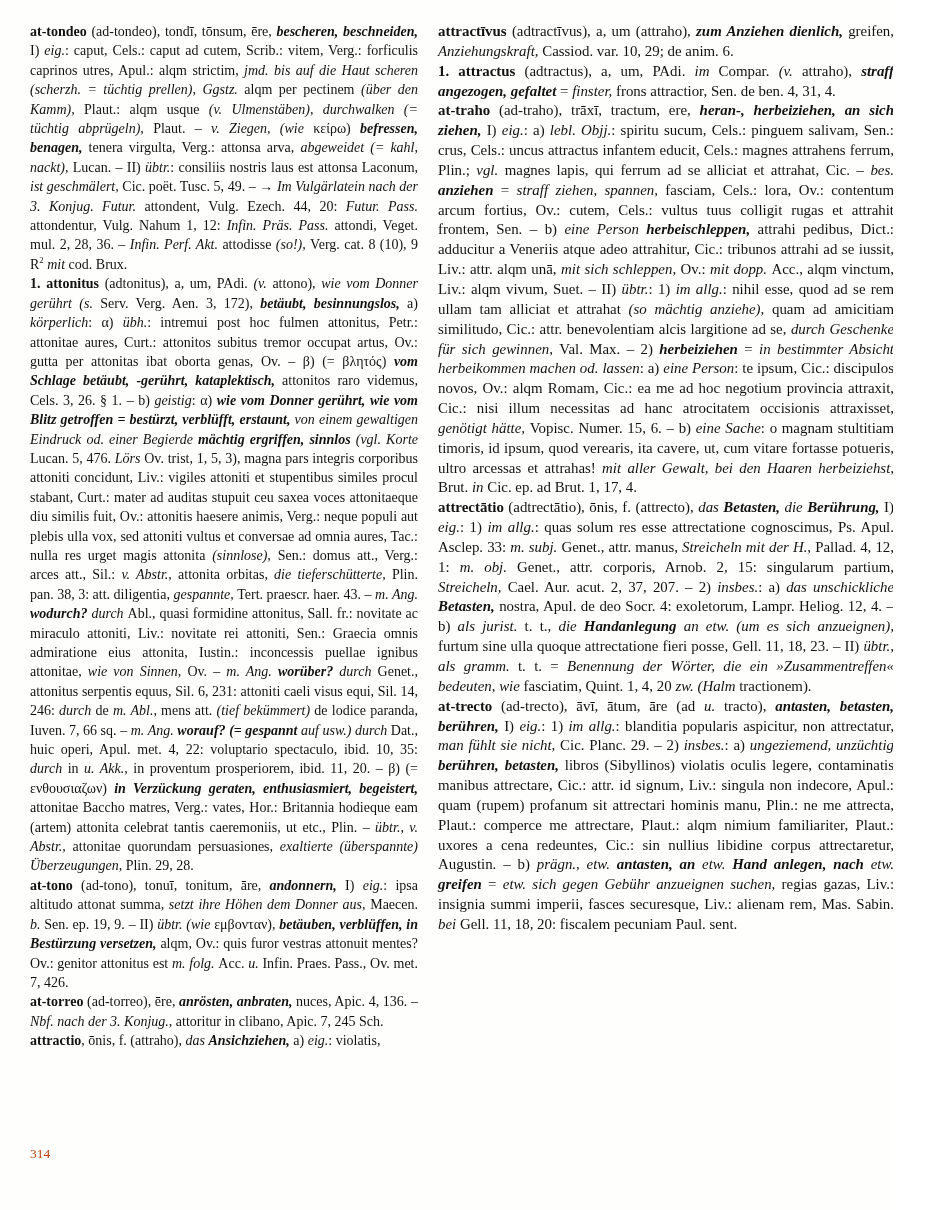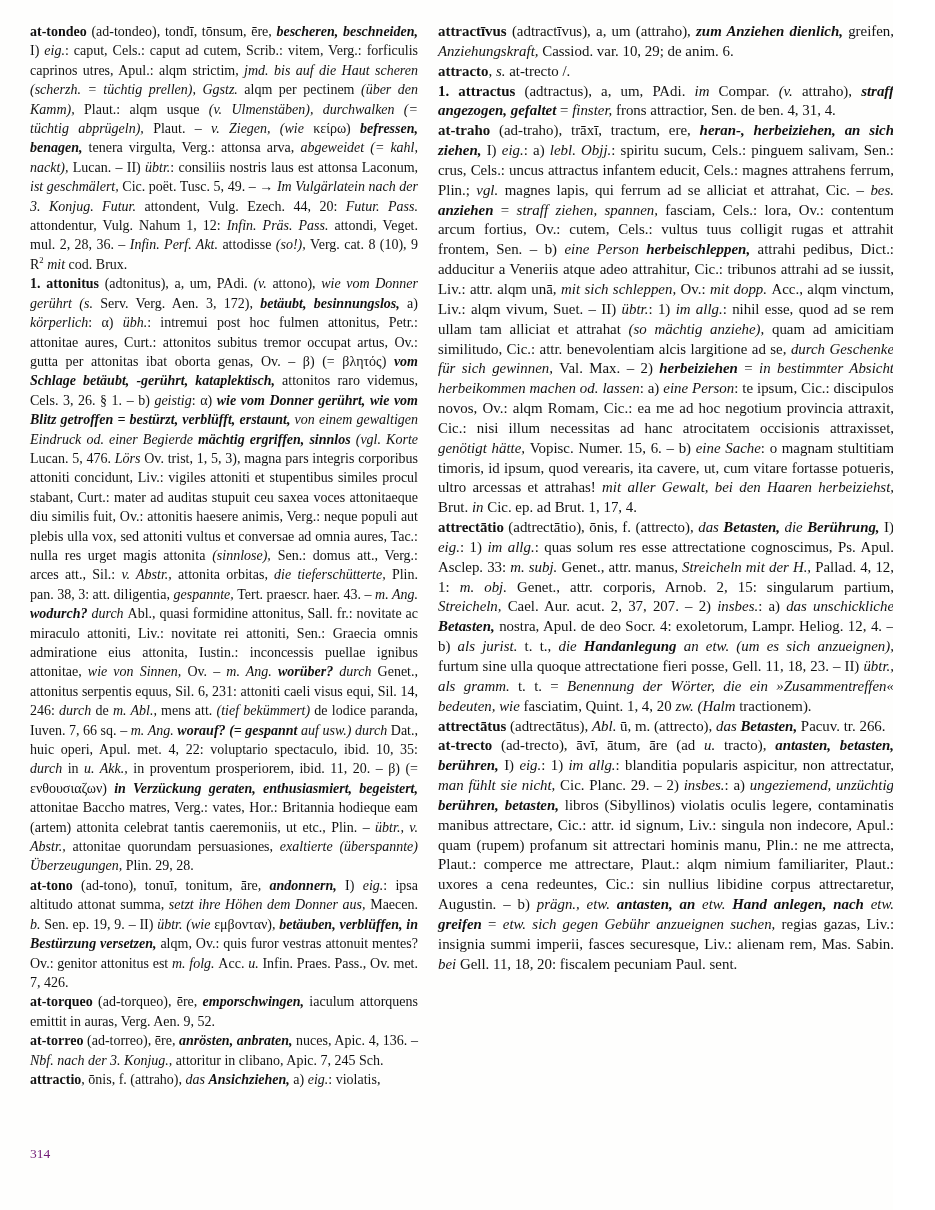--- a/index.html
+++ b/index.html
@@ -14,42 +14,39 @@
   .col-left  { width:388px; font-size:14px;   line-height:19.4px; margin-right:20px; }
   .col-right { width:456px; font-size:14.9px; line-height:19.85px; }
   p.entry { margin:0; padding:0; text-indent:0; }
   .s-n  { font-style:normal; font-weight:normal; }
   .s-i  { font-style:italic; }
   .s-b  { font-weight:bold; }
   .s-bi { font-weight:bold; font-style:italic; }
   .s-sup{ vertical-align:super; font-size:62%; line-height:0; }
   .footer {
     position:absolute; left:30px; top:1146px;
-    font-size:13.5px; color:#701a75;
+    font-size:13.5px; color:#c2410c;
   }
 </style>
 </head>
 <body>
 
 <div class="page">
   <div class="columns">
     <div class="col col-left">
         <p class="entry"><span class="s-b">at-tondeo </span><span class="s-n">(ad-tondeo), tondī, tōnsum, ēre, </span><span class="s-bi">bescheren, beschneiden, </span><span class="s-n">I) </span><span class="s-i">eig.</span><span class="s-n">: caput, Cels.: caput ad cutem, Scrib.: vitem, Verg.: forficulis caprinos utres, Apul.: alqm strictim, </span><span class="s-i">jmd. bis auf die Haut scheren (scherzh. = tüchtig prellen), Ggstz. </span><span class="s-n">alqm per pectinem </span><span class="s-i">(über den Kamm), </span><span class="s-n">Plaut.: alqm usque </span><span class="s-i">(v. Ulmenstäben), durchwalken (= tüchtig abprügeln), </span><span class="s-n">Plaut. – </span><span class="s-i">v. Ziegen, (wie </span><span class="s-n">κείρω) </span><span class="s-bi">befressen, benagen, </span><span class="s-n">tenera virgulta, Verg.: attonsa arva, </span><span class="s-i">abgeweidet (= kahl, nackt), </span><span class="s-n">Lucan. – II) </span><span class="s-i">übtr.</span><span class="s-n">: consiliis nostris laus est attonsa Laconum, </span><span class="s-i">ist geschmälert, </span><span class="s-n">Cic. poët. Tusc. 5, 49. – → </span><span class="s-i">Im Vulgärlatein nach der 3. Konjug. Futur. </span><span class="s-n">attondent, Vulg. Ezech. 44, 20: </span><span class="s-i">Futur. Pass. </span><span class="s-n">attondentur, Vulg. Nahum 1, 12: </span><span class="s-i">Infin. Präs. Pass. </span><span class="s-n">attondi, Veget. mul. 2, 28, 36. – </span><span class="s-i">Infin. Perf. Akt. </span><span class="s-n">attodisse </span><span class="s-i">(so!), </span><span class="s-n">Verg. cat. 8 (10), 9 R</span><span class="s-sup">2</span><span class="s-i"> mit </span><span class="s-n">cod. Brux.</span></p>
         <p class="entry"><span class="s-b">1. attonitus </span><span class="s-n">(adtonitus), a, um, PAdi. </span><span class="s-i">(v. </span><span class="s-n">attono), </span><span class="s-i">wie vom Donner gerührt (s. </span><span class="s-n">Serv. Verg. Aen. 3, 172), </span><span class="s-bi">betäubt, besinnungslos, </span><span class="s-n">a) </span><span class="s-i">körperlich</span><span class="s-n">: α) </span><span class="s-i">übh.</span><span class="s-n">: intremui post hoc fulmen attonitus, Petr.: attonitae aures, Curt.: attonitos subitus tremor occupat artus, Ov.: gutta per attonitas ibat oborta genas, Ov. – β) (= βλητός) </span><span class="s-bi">vom Schlage betäubt, -gerührt, kataplektisch, </span><span class="s-n">attonitos raro videmus, Cels. 3, 26. § 1. – b) </span><span class="s-i">geistig</span><span class="s-n">: α) </span><span class="s-bi">wie vom Donner gerührt, wie vom Blitz getroffen = bestürzt, verblüfft, erstaunt, </span><span class="s-i">von einem gewaltigen Eindruck od. einer Begierde </span><span class="s-bi">mächtig ergriffen, sinnlos </span><span class="s-i">(vgl. Korte </span><span class="s-n">Lucan. 5, 476. </span><span class="s-i">Lörs </span><span class="s-n">Ov. trist, 1, 5, 3), magna pars integris corporibus attoniti concidunt, Liv.: vigiles attoniti et stupentibus similes procul stabant, Curt.: mater ad auditas stupuit ceu saxea voces attonitaeque diu similis fuit, Ov.: attonitis haesere animis, Verg.: neque populi aut plebis ulla vox, sed attoniti vultus et conversae ad omnia aures, Tac.: nulla res urget magis attonita </span><span class="s-i">(sinnlose), </span><span class="s-n">Sen.: domus att., Verg.: arces att., Sil.: </span><span class="s-i">v. Abstr., </span><span class="s-n">attonita orbitas, </span><span class="s-i">die tieferschütterte, </span><span class="s-n">Plin. pan. 38, 3: att. diligentia, </span><span class="s-i">gespannte, </span><span class="s-n">Tert. praescr. haer. 43. – </span><span class="s-i">m. Ang. </span><span class="s-bi">wodurch? </span><span class="s-i">durch </span><span class="s-n">Abl., quasi formidine attonitus, Sall. fr.: novitate ac miraculo attoniti, Liv.: novitate rei attoniti, Sen.: Graecia omnis admiratione eius attonita, Iustin.: inconcessis puellae ignibus attonitae, </span><span class="s-i">wie von Sinnen, </span><span class="s-n">Ov. – </span><span class="s-i">m. Ang. </span><span class="s-bi">worüber? </span><span class="s-i">durch </span><span class="s-n">Genet., attonitus serpentis equus, Sil. 6, 231: attoniti caeli visus equi, Sil. 14, 246: </span><span class="s-i">durch </span><span class="s-n">de </span><span class="s-i">m. Abl., </span><span class="s-n">mens att. </span><span class="s-i">(tief bekümmert) </span><span class="s-n">de lodice paranda, Iuven. 7, 66 sq. – </span><span class="s-i">m. Ang. </span><span class="s-bi">worauf? (= gespannt </span><span class="s-i">auf usw.) durch </span><span class="s-n">Dat., huic operi, Apul. met. 4, 22: voluptario spectaculo, ibid. 10, 35: </span><span class="s-i">durch </span><span class="s-n">in </span><span class="s-i">u. Akk., </span><span class="s-n">in proventum prosperiorem, ibid. 11, 20. – β) (= ενθουσιαζων) </span><span class="s-bi">in Verzückung geraten, enthusiasmiert, begeistert, </span><span class="s-n">attonitae Baccho matres, Verg.: vates, Hor.: Britannia hodieque eam (artem) attonita celebrat tantis caeremoniis, ut etc., Plin. – </span><span class="s-i">übtr., v. Abstr., </span><span class="s-n">attonitae quorundam persuasiones, </span><span class="s-i">exaltierte (überspannte) Überzeugungen, </span><span class="s-n">Plin. 29, 28.</span></p>
         <p class="entry"><span class="s-b">at-tono </span><span class="s-n">(ad-tono), tonuī, tonitum, āre, </span><span class="s-bi">andonnern, </span><span class="s-n">I) </span><span class="s-i">eig.</span><span class="s-n">: ipsa altitudo attonat summa, </span><span class="s-i">setzt ihre Höhen dem Donner aus, </span><span class="s-n">Maecen. </span><span class="s-i">b. </span><span class="s-n">Sen. ep. 19, 9. – II) </span><span class="s-i">übtr. (wie </span><span class="s-n">εμβονταν), </span><span class="s-bi">betäuben, verblüffen, in Bestürzung versetzen, </span><span class="s-n">alqm, Ov.: quis furor vestras attonuit mentes? Ov.: genitor attonitus est </span><span class="s-i">m. folg. </span><span class="s-n">Acc. </span><span class="s-i">u. </span><span class="s-n">Infin. Praes. Pass., Ov. met. 7, 426.</span></p>
-        <p class="entry"><span class="s-b">at-torqueo </span><span class="s-n">(ad-torqueo), ēre, </span><span class="s-bi">emporschwingen, </span><span class="s-n">iaculum attorquens emittit in auras, Verg. Aen. 9, 52.</span></p>
         <p class="entry"><span class="s-b">at-torreo </span><span class="s-n">(ad-torreo), ēre, </span><span class="s-bi">anrösten, anbraten, </span><span class="s-n">nuces, Apic. 4, 136. – </span><span class="s-i">Nbf. nach der 3. Konjug., </span><span class="s-n">attoritur in clibano, Apic. 7, 245 Sch.</span></p>
         <p class="entry"><span class="s-b">attractio</span><span class="s-n">, ōnis, f. (attraho), </span><span class="s-i">das </span><span class="s-bi">Ansichziehen, </span><span class="s-n">a) </span><span class="s-i">eig.</span><span class="s-n">: violatis,</span></p>
       </div>
     <div class="col col-right">
         <p class="entry"><span class="s-b">attractīvus </span><span class="s-n">(adtractīvus), a, um (attraho), </span><span class="s-bi">zum Anziehen dienlich, </span><span class="s-n">greifen, </span><span class="s-i">Anziehungskraft, </span><span class="s-n">Cassiod. var. 10, 29; de anim. 6.</span></p>
-        <p class="entry"><span class="s-b">attracto</span><span class="s-n">, </span><span class="s-i">s. </span><span class="s-n">at-trecto /.</span></p>
         <p class="entry"><span class="s-b">1. attractus </span><span class="s-n">(adtractus), a, um, PAdi. </span><span class="s-i">im </span><span class="s-n">Compar. </span><span class="s-i">(v. </span><span class="s-n">attraho), </span><span class="s-bi">straff angezogen, gefaltet </span><span class="s-n">= </span><span class="s-i">finster, </span><span class="s-n">frons attractior, Sen. de ben. 4, 31, 4.</span></p>
         <p class="entry"><span class="s-b">at-traho </span><span class="s-n">(ad-traho), trāxī, tractum, ere, </span><span class="s-bi">heran-, herbeiziehen, an sich ziehen, </span><span class="s-n">I) </span><span class="s-i">eig.</span><span class="s-n">: a) </span><span class="s-i">lebl. Objj.</span><span class="s-n">: spiritu sucum, Cels.: pinguem salivam, Sen.: crus, Cels.: uncus attractus infantem educit, Cels.: magnes attrahens ferrum, Plin.; </span><span class="s-i">vgl. </span><span class="s-n">magnes lapis, qui ferrum ad se alliciat et attrahat, Cic. – </span><span class="s-i">bes. </span><span class="s-bi">anziehen </span><span class="s-n">= </span><span class="s-i">straff ziehen, spannen, </span><span class="s-n">fasciam, Cels.: lora, Ov.: contentum arcum fortius, Ov.: cutem, Cels.: vultus tuus colligit rugas et attrahit frontem, Sen. – b) </span><span class="s-i">eine Person </span><span class="s-bi">herbeischleppen, </span><span class="s-n">attrahi pedibus, Dict.: adducitur a Veneriis atque adeo attrahitur, Cic.: tribunos attrahi ad se iussit, Liv.: attr. alqm unā, </span><span class="s-i">mit sich schleppen, </span><span class="s-n">Ov.: </span><span class="s-i">mit dopp. </span><span class="s-n">Acc., alqm vinctum, Liv.: alqm vivum, Suet. – II) </span><span class="s-i">übtr.</span><span class="s-n">: 1) </span><span class="s-i">im allg.</span><span class="s-n">: nihil esse, quod ad se rem ullam tam alliciat et attrahat </span><span class="s-i">(so mächtig anziehe), </span><span class="s-n">quam ad amicitiam similitudo, Cic.: attr. benevolentiam alcis largitione ad se, </span><span class="s-i">durch Geschenke für sich gewinnen, </span><span class="s-n">Val. Max. – 2) </span><span class="s-bi">herbeiziehen </span><span class="s-n">= </span><span class="s-i">in bestimmter Absicht herbeikommen machen od. lassen</span><span class="s-n">: a) </span><span class="s-i">eine Person</span><span class="s-n">: te ipsum, Cic.: discipulos novos, Ov.: alqm Romam, Cic.: ea me ad hoc negotium provincia attraxit, Cic.: nisi illum necessitas ad hanc atrocitatem occisionis attraxisset, </span><span class="s-i">genötigt hätte, </span><span class="s-n">Vopisc. Numer. 15, 6. – b) </span><span class="s-i">eine Sache</span><span class="s-n">: o magnam stultitiam timoris, id ipsum, quod verearis, ita cavere, ut, cum vitare fortasse potueris, ultro arcessas et attrahas! </span><span class="s-i">mit aller Gewalt, bei den Haaren herbeiziehst, </span><span class="s-n">Brut. </span><span class="s-i">in </span><span class="s-n">Cic. ep. ad Brut. 1, 17, 4.</span></p>
         <p class="entry"><span class="s-b">attrectātio </span><span class="s-n">(adtrectātio), ōnis, f. (attrecto), </span><span class="s-i">das </span><span class="s-bi">Betasten, </span><span class="s-i">die </span><span class="s-bi">Berührung, </span><span class="s-n">I) </span><span class="s-i">eig.</span><span class="s-n">: 1) </span><span class="s-i">im allg.</span><span class="s-n">: quas solum res esse attrectatione cognoscimus, Ps. Apul. Asclep. 33: </span><span class="s-i">m. subj. </span><span class="s-n">Genet., attr. manus, </span><span class="s-i">Streicheln mit der H., </span><span class="s-n">Pallad. 4, 12, 1: </span><span class="s-i">m. obj. </span><span class="s-n">Genet., attr. corporis, Arnob. 2, 15: singularum partium, </span><span class="s-i">Streicheln, </span><span class="s-n">Cael. Aur. acut. 2, 37, 207. – 2) </span><span class="s-i">insbes.</span><span class="s-n">: a) </span><span class="s-i">das unschickliche </span><span class="s-bi">Betasten, </span><span class="s-n">nostra, Apul. de deo Socr. 4: exoletorum, Lampr. Heliog. 12, 4. – b) </span><span class="s-i">als jurist. </span><span class="s-n">t. t., </span><span class="s-i">die </span><span class="s-bi">Handanlegung </span><span class="s-i">an etw. (um es sich anzueignen), </span><span class="s-n">furtum sine ulla quoque attrectatione fieri posse, Gell. 11, 18, 23. – II) </span><span class="s-i">übtr., als gramm. </span><span class="s-n">t. t. = </span><span class="s-i">Benennung der Wörter, die ein »Zusammentreffen« bedeuten, wie </span><span class="s-n">fasciatim, Quint. 1, 4, 20 </span><span class="s-i">zw. (Halm </span><span class="s-n">tractionem).</span></p>
-        <p class="entry"><span class="s-b">attrectātus </span><span class="s-n">(adtrectātus), </span><span class="s-i">Abl. </span><span class="s-n">ū, m. (attrecto), </span><span class="s-i">das </span><span class="s-bi">Betasten, </span><span class="s-n">Pacuv. tr. 266.</span></p>
         <p class="entry"><span class="s-b">at-trecto </span><span class="s-n">(ad-trecto), āvī, ātum, āre (ad </span><span class="s-i">u. </span><span class="s-n">tracto), </span><span class="s-bi">antasten, betasten, berühren, </span><span class="s-n">I) </span><span class="s-i">eig.</span><span class="s-n">: 1) </span><span class="s-i">im allg.</span><span class="s-n">: blanditia popularis aspicitur, non attrectatur, </span><span class="s-i">man fühlt sie nicht, </span><span class="s-n">Cic. Planc. 29. – 2) </span><span class="s-i">insbes.</span><span class="s-n">: a) </span><span class="s-i">ungeziemend, unzüchtig </span><span class="s-bi">berühren, betasten, </span><span class="s-n">libros (Sibyllinos) violatis oculis legere, contaminatis manibus attrectare, Cic.: attr. id signum, Liv.: singula non indecore, Apul.: quam (rupem) profanum sit attrectari hominis manu, Plin.: ne me attrecta, Plaut.: comperce me attrectare, Plaut.: alqm nimium familiariter, Plaut.: uxores a cena redeuntes, Cic.: sin nullius libidine corpus attrectaretur, Augustin. – b) </span><span class="s-i">prägn., etw. </span><span class="s-bi">antasten, an </span><span class="s-i">etw. </span><span class="s-bi">Hand anlegen, nach </span><span class="s-i">etw. </span><span class="s-bi">greifen </span><span class="s-n">= </span><span class="s-i">etw. sich gegen Gebühr anzueignen suchen, </span><span class="s-n">regias gazas, Liv.: insignia summi imperii, fasces securesque, Liv.: alienam rem, Mas. Sabin. </span><span class="s-i">bei </span><span class="s-n">Gell. 11, 18, 20: fiscalem pecuniam Paul. sent.</span></p>
       </div>
   </div>
   <div class="footer">
     <span>314</span>
   </div>
 </div>
 
 </body></html>

